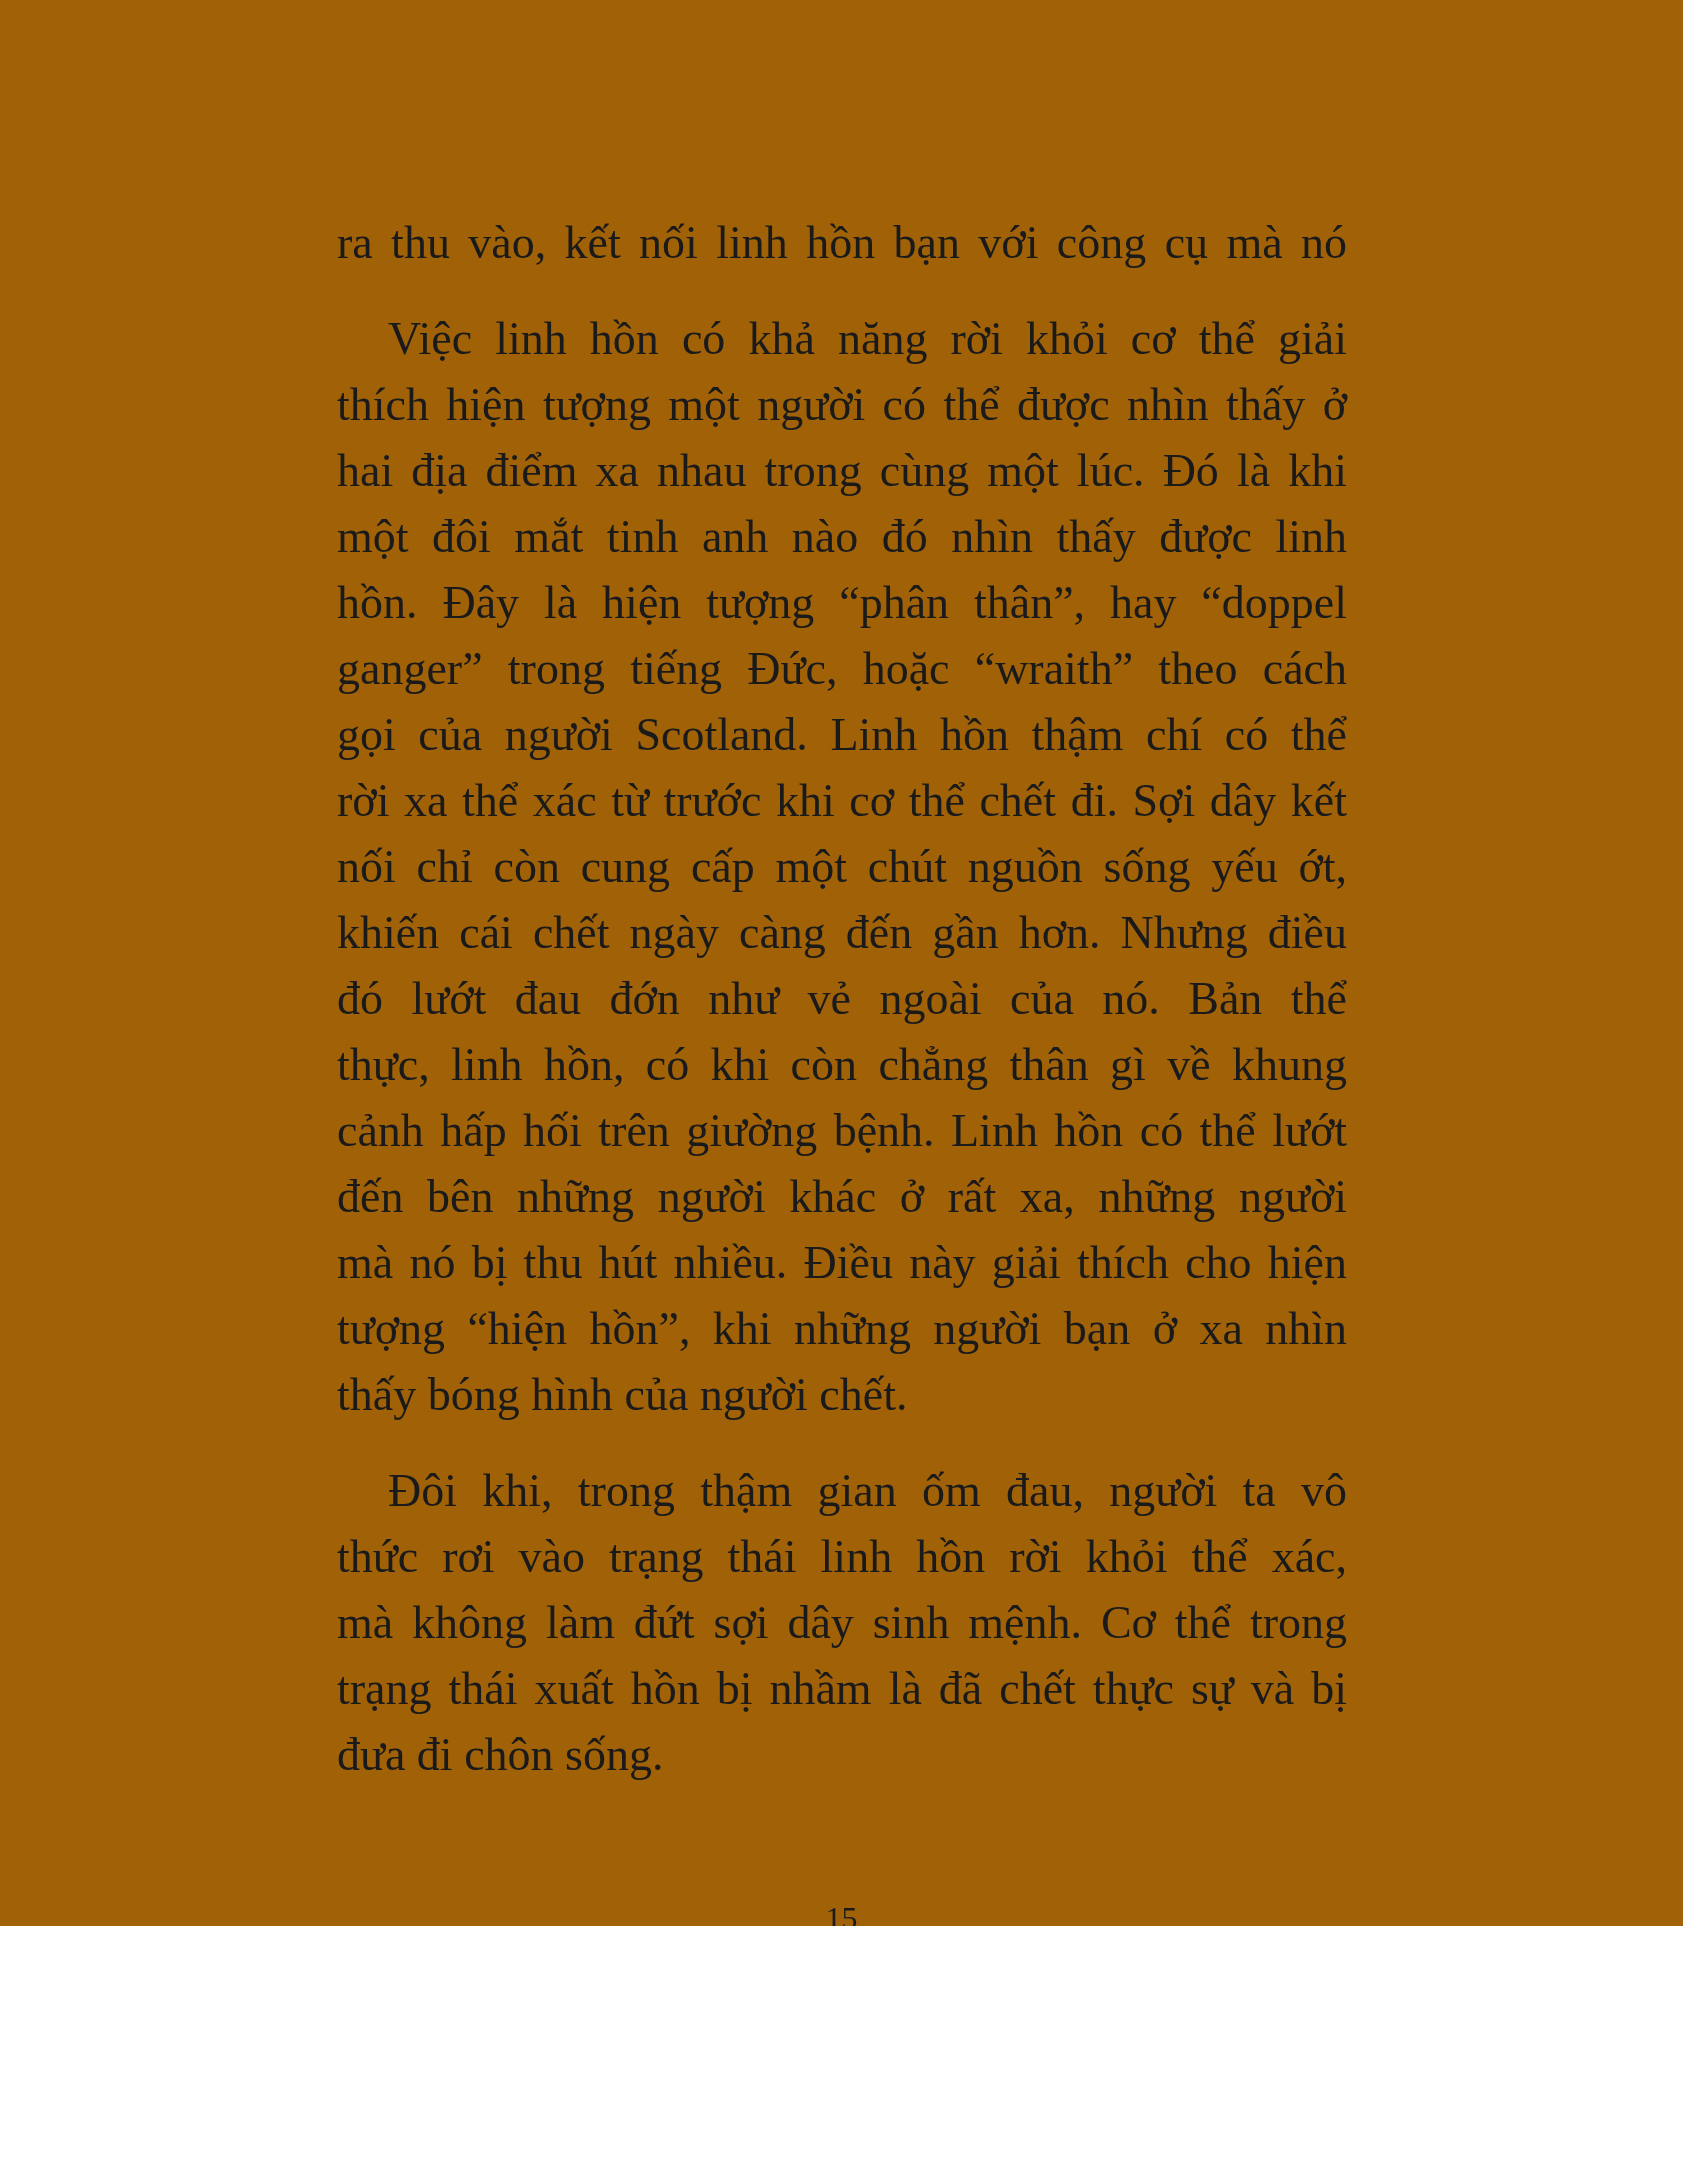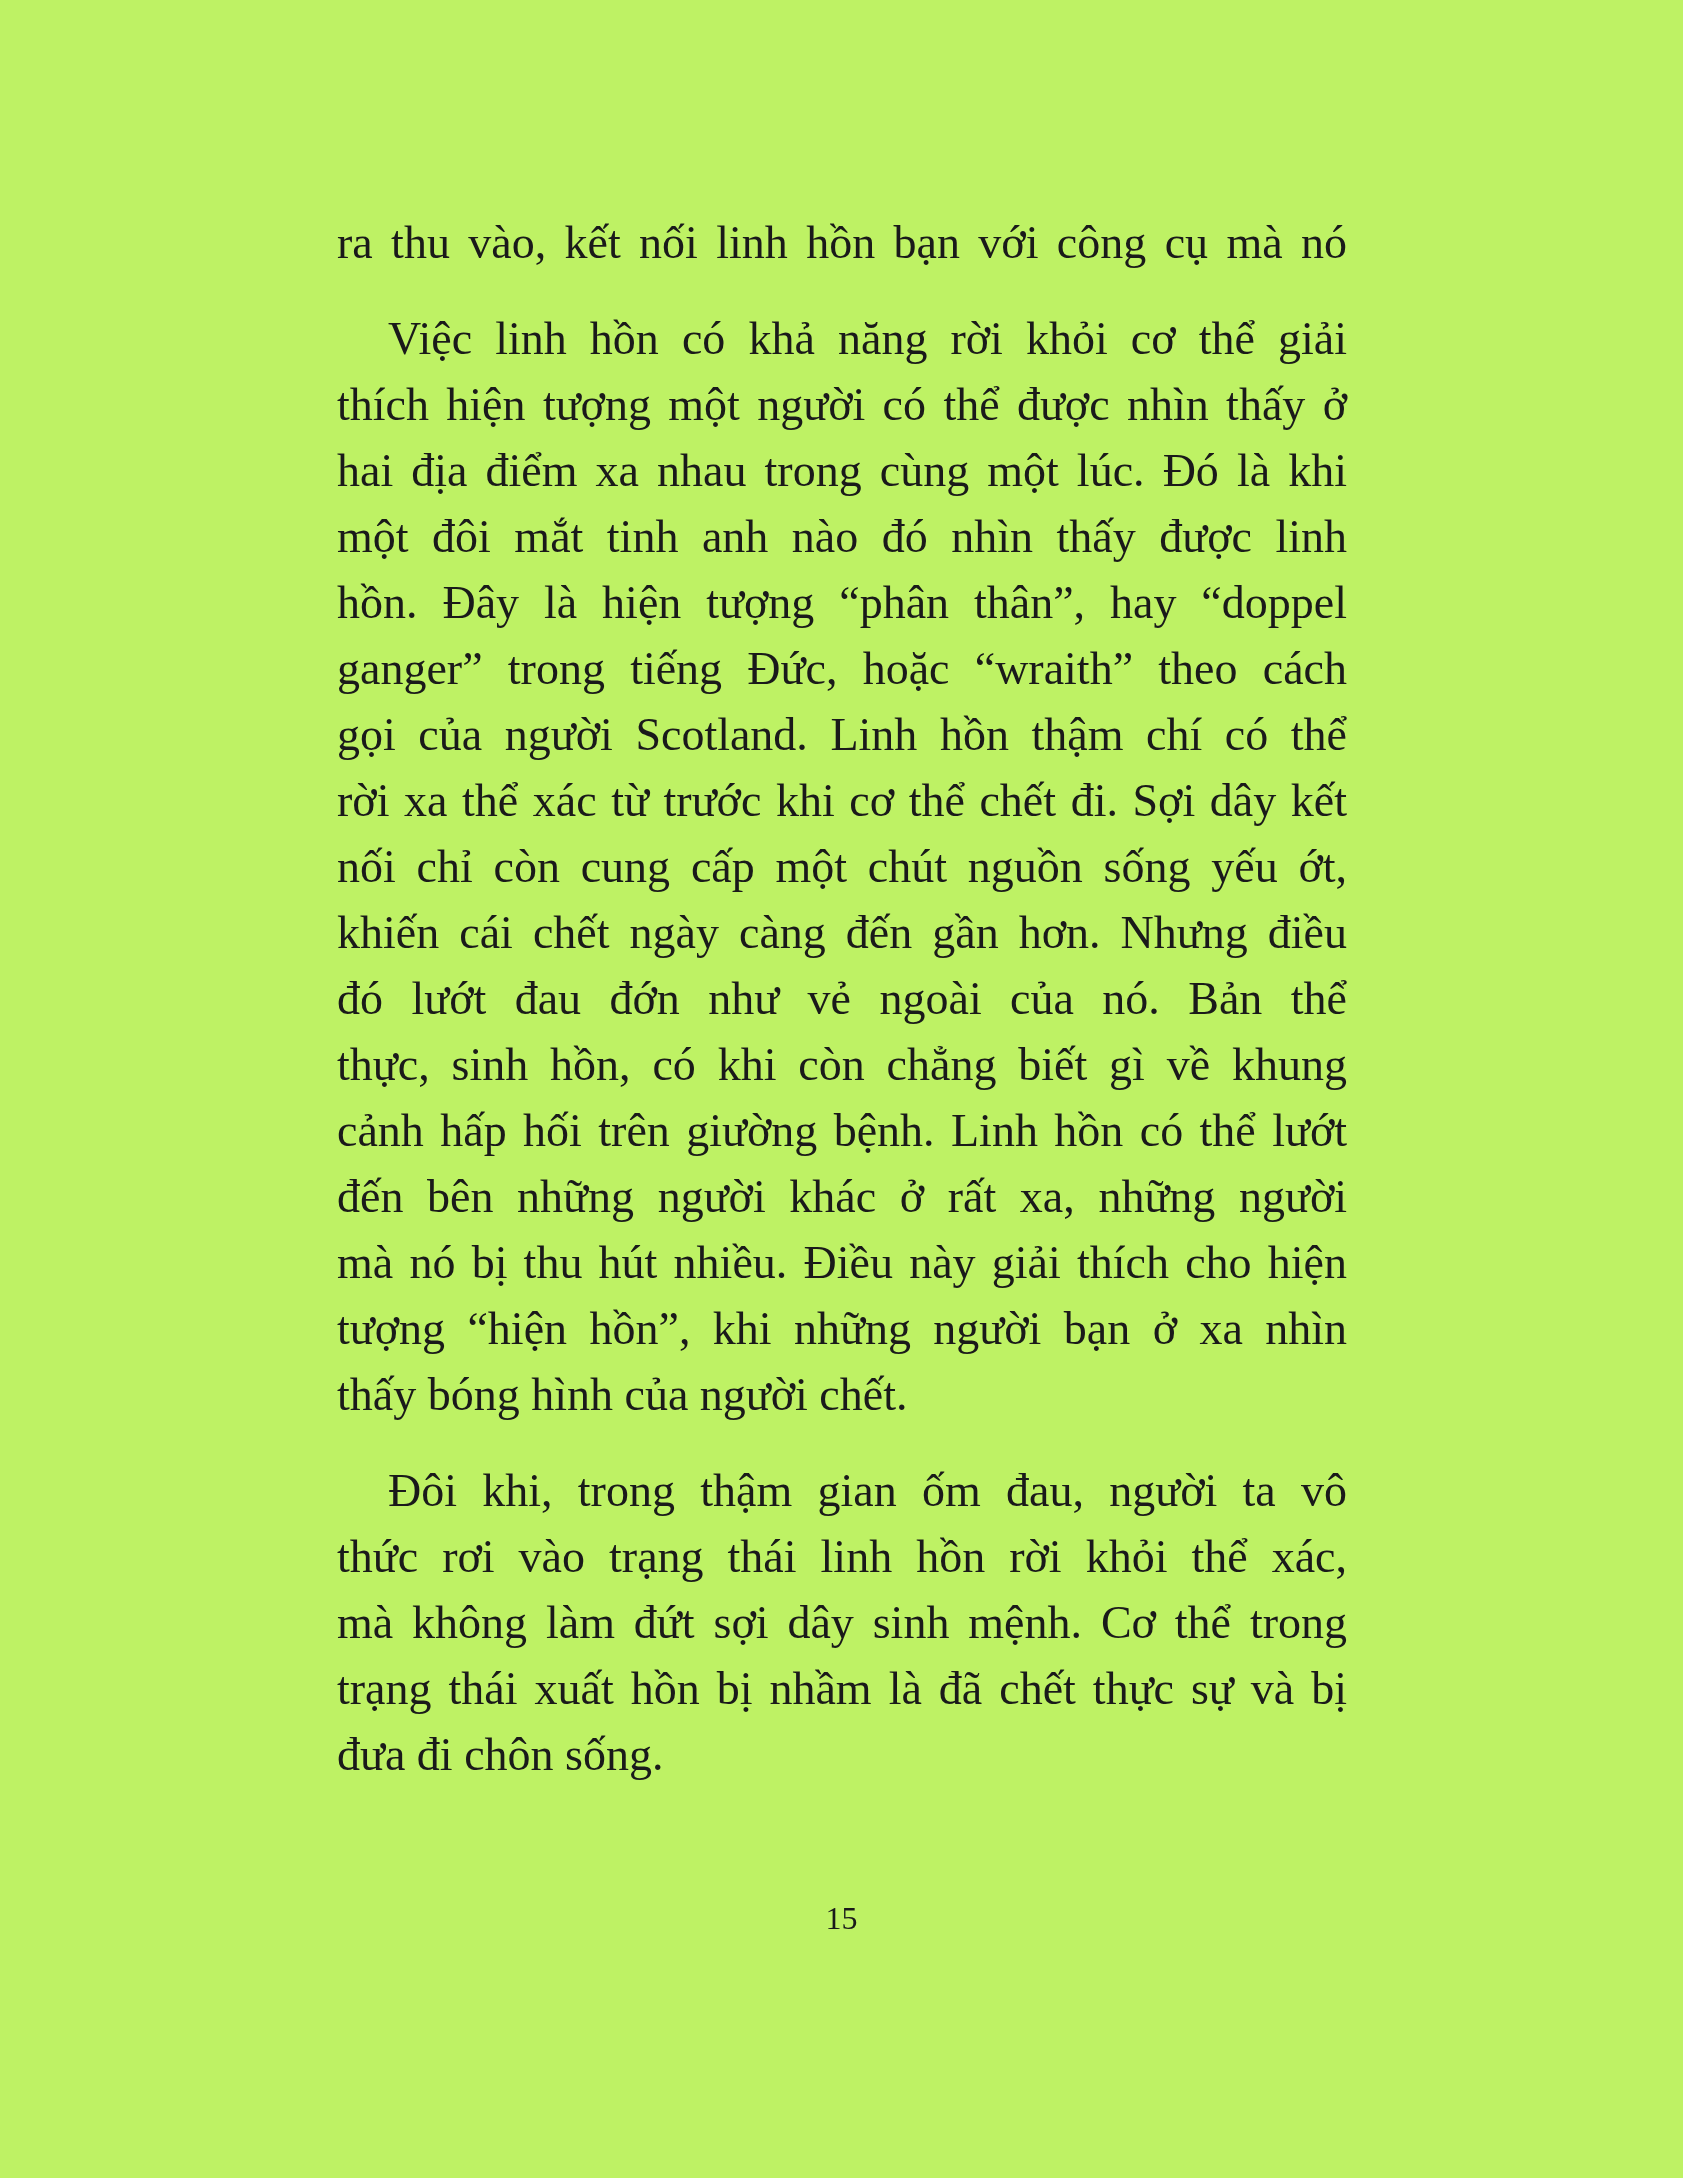--- a/index.html
+++ b/index.html
@@ -5,22 +5,22 @@
   html, body {
     margin: 0;
     padding: 0;
     width: 1683px;
     height: 2178px;
     background: #ffffff;
   }
   .book-page {
     position: relative;
     width: 1683px;
-    height: 2178px;
-    background: #bef264;
+    height: 1926px;
+    background: #a16207;
     color: #1a1a1a;
     font-family: "Liberation Serif", "DejaVu Serif", serif;
     overflow: hidden;
   }
   .text-block {
     position: absolute;
     left: 337px;
     top: 210px;
     width: 1010px;
   }
@@ -64,21 +64,21 @@
         <div class="line">thích hiện tượng một người có thể được nhìn thấy ở</div>
         <div class="line">hai địa điểm xa nhau trong cùng một lúc. Đó là khi</div>
         <div class="line">một đôi mắt tinh anh nào đó nhìn thấy được linh</div>
         <div class="line">hồn. Đây là hiện tượng “phân thân”, hay “doppel</div>
         <div class="line">ganger” trong tiếng Đức, hoặc “wraith” theo cách</div>
         <div class="line">gọi của người Scotland. Linh hồn thậm chí có thể</div>
         <div class="line">rời xa thể xác từ trước khi cơ thể chết đi. Sợi dây kết</div>
         <div class="line">nối chỉ còn cung cấp một chút nguồn sống yếu ớt,</div>
         <div class="line">khiến cái chết ngày càng đến gần hơn. Nhưng điều</div>
         <div class="line">đó lướt đau đớn như vẻ ngoài của nó. Bản thể</div>
-        <div class="line">thực, sinh hồn, có khi còn chẳng biết gì về khung</div>
+        <div class="line">thực, linh hồn, có khi còn chẳng thân gì về khung</div>
         <div class="line">cảnh hấp hối trên giường bệnh. Linh hồn có thể lướt</div>
         <div class="line">đến bên những người khác ở rất xa, những người</div>
         <div class="line">mà nó bị thu hút nhiều. Điều này giải thích cho hiện</div>
         <div class="line">tượng “hiện hồn”, khi những người bạn ở xa nhìn</div>
         <div class="line para-end">thấy bóng hình của người chết.</div>
       </div>
       <div class="paragraph">
         <div class="line indent">Đôi khi, trong thậm gian ốm đau, người ta vô</div>
         <div class="line">thức rơi vào trạng thái linh hồn rời khỏi thể xác,</div>
         <div class="line">mà không làm đứt sợi dây sinh mệnh. Cơ thể trong</div>

